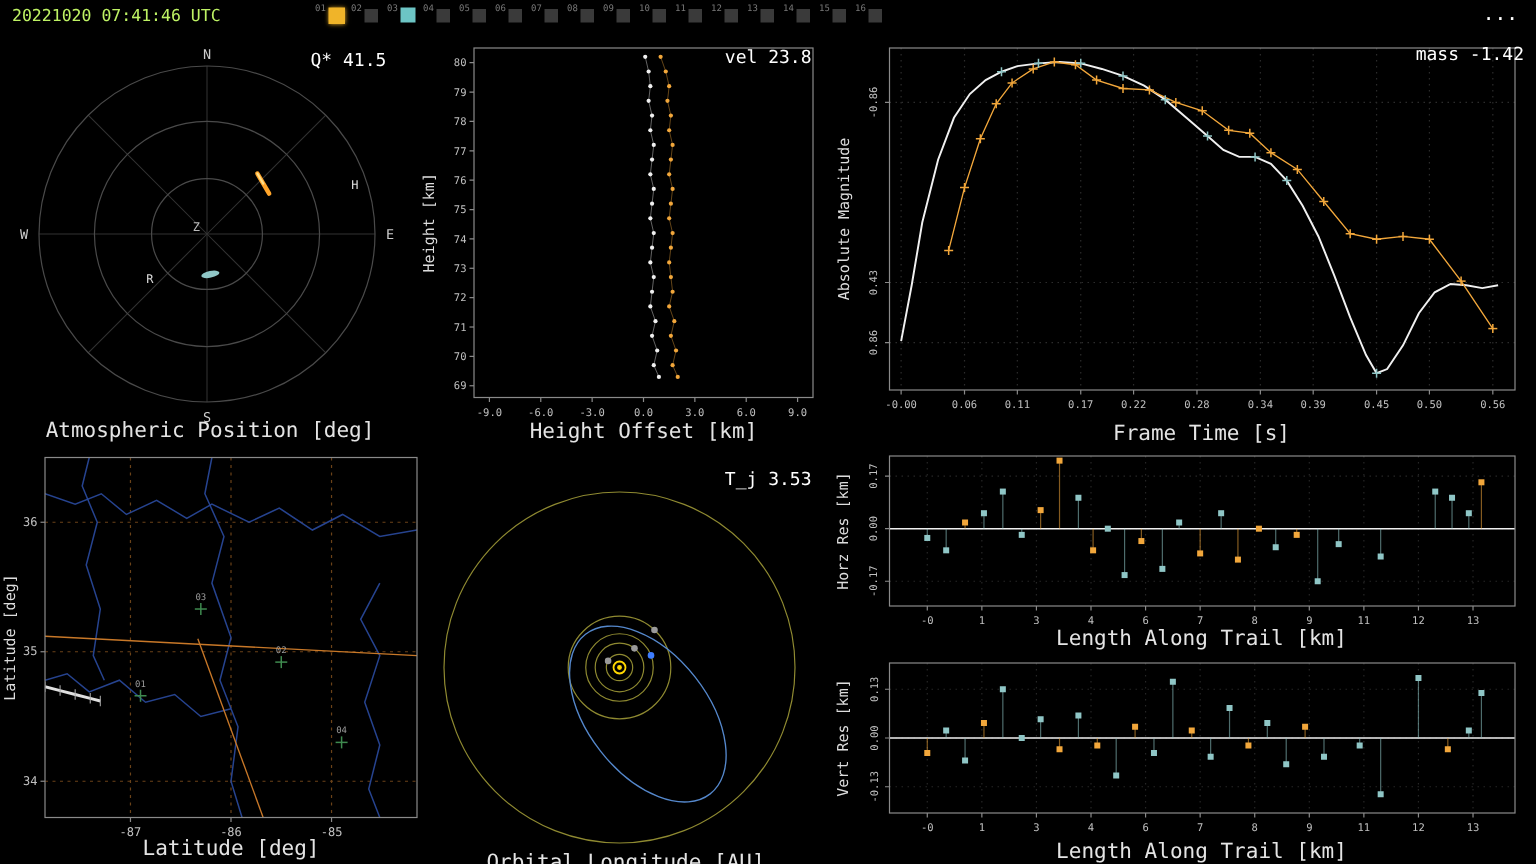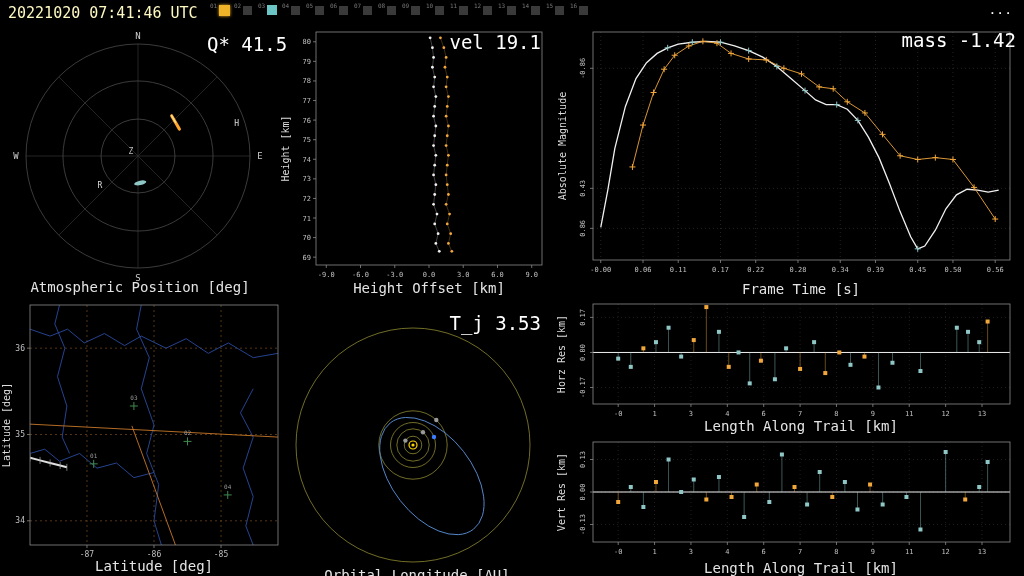--- a/index.html
+++ b/index.html
@@ -1,37 +1,37 @@
 <!DOCTYPE html>
 <html><head>
 <meta charset="utf-8">
 <style>
   *{margin:0;padding:0;box-sizing:border-box}
   html,body{background:#000}
   body{width:1024px;height:576px;overflow:hidden;font-family:"DejaVu Sans Mono",monospace;color:#eee}
   #app{position:relative;width:1024px;height:576px;background:#000}
   #topbar{position:absolute;left:0;top:0;width:1024px;height:22px}
-  .ts{position:absolute;left:8px;top:4px;font-size:15px;color:#fef9c3;white-space:nowrap}
+  .ts{position:absolute;left:8px;top:4px;font-size:11px;color:#bef264;white-space:nowrap}
   #frame-strip{position:absolute;left:210px;top:2px;height:18px;white-space:nowrap}
   .fitem{position:relative;display:inline-block;width:24px;height:17px}
   .fnum{position:absolute;left:0;top:0;font-size:6px;color:#777}
   .fsq{position:absolute;left:9px;top:4px;width:9px;height:9px;background:#3a3a3a}
   .fsq.orange{background:#f0b429;width:11px;height:11px;top:3px;box-shadow:0 0 3px #f0b429}
   .fsq.cyan{background:#6cc5c5;width:10px;height:10px;top:3px}
   .menu{position:absolute;right:12px;top:2px;font-size:13px;color:#fff;cursor:pointer}
   .panel{position:absolute}
   #p-atmo{left:0;top:22px;width:280px;height:274px}
   #p-trail{left:280px;top:22px;width:275px;height:274px}
   #p-mag{left:555px;top:22px;width:469px;height:274px}
   #p-map{left:0;top:296px;width:280px;height:280px}
   #p-orb{left:280px;top:304px;width:275px;height:280px}
   #p-horz{left:555px;top:296px;width:469px;height:140px}
   #p-vert{left:555px;top:436px;width:469px;height:140px}
   .ptitle{position:absolute;font-size:14px;color:#e4e4e4;white-space:nowrap;transform:translateX(-50%)}
-  .annot{position:absolute;font-size:19px;color:#fff;white-space:nowrap}
+  .annot{position:absolute;font-size:12px;color:#fff;white-space:nowrap}
   svg{display:block}
   svg text{font-family:"DejaVu Sans Mono",monospace}
 </style>
 </head>
 <body>
 
 <div id="app">
 
   <header id="topbar">
     <span class="ts">20221020 07:41:46 UTC</span>
@@ -151,21 +151,21 @@
         <line x1="33" x2="36" y1="78.52941176470586" y2="78.52941176470586" stroke="#8a8a8a" stroke-width="0.8"></line>
         <text x="31" y="81.02941176470586" font-size="7" fill="#c0c0c0" text-anchor="end">77</text>
         <line x1="33" x2="36" y1="58.949579831932766" y2="58.949579831932766" stroke="#8a8a8a" stroke-width="0.8"></line>
         <text x="31" y="61.449579831932766" font-size="7" fill="#c0c0c0" text-anchor="end">78</text>
         <line x1="33" x2="36" y1="39.36974789915965" y2="39.36974789915965" stroke="#8a8a8a" stroke-width="0.8"></line>
         <text x="31" y="41.86974789915965" font-size="7" fill="#c0c0c0" text-anchor="end">79</text>
         <line x1="33" x2="36" y1="19.78991596638656" y2="19.78991596638656" stroke="#8a8a8a" stroke-width="0.8"></line>
         <text x="31" y="22.28991596638656" font-size="7" fill="#c0c0c0" text-anchor="end">80</text>
         <text x="9" y="126.5" font-size="10" fill="#ddd" text-anchor="middle" transform="rotate(-90 9 126.5)">Height [km]</text>
       </svg>
-    <div class="annot" style="right:14px;top:9px">vel 19.1</div>
+    <div class="annot" style="right:14px;top:9px">vel 23.8</div>
     <div class="ptitle" style="left:149px;top:258px">Height Offset [km]</div>
   </section>
 
   <section class="panel" id="p-mag">
     <svg id="svg-mag" width="469" height="274">
         <line x1="45.74831081081081" x2="45.74831081081081" y1="10" y2="238" stroke="#2c2c2c" stroke-dasharray="1,3" stroke-width="0.8"></line>
         <line x1="88.01182432432432" x2="88.01182432432432" y1="10" y2="238" stroke="#2c2c2c" stroke-dasharray="1,3" stroke-width="0.8"></line>
         <line x1="123.23141891891892" x2="123.23141891891892" y1="10" y2="238" stroke="#2c2c2c" stroke-dasharray="1,3" stroke-width="0.8"></line>
         <line x1="165.49493243243245" x2="165.49493243243245" y1="10" y2="238" stroke="#2c2c2c" stroke-dasharray="1,3" stroke-width="0.8"></line>
         <line x1="200.71452702702703" x2="200.71452702702703" y1="10" y2="238" stroke="#2c2c2c" stroke-dasharray="1,3" stroke-width="0.8"></line>

